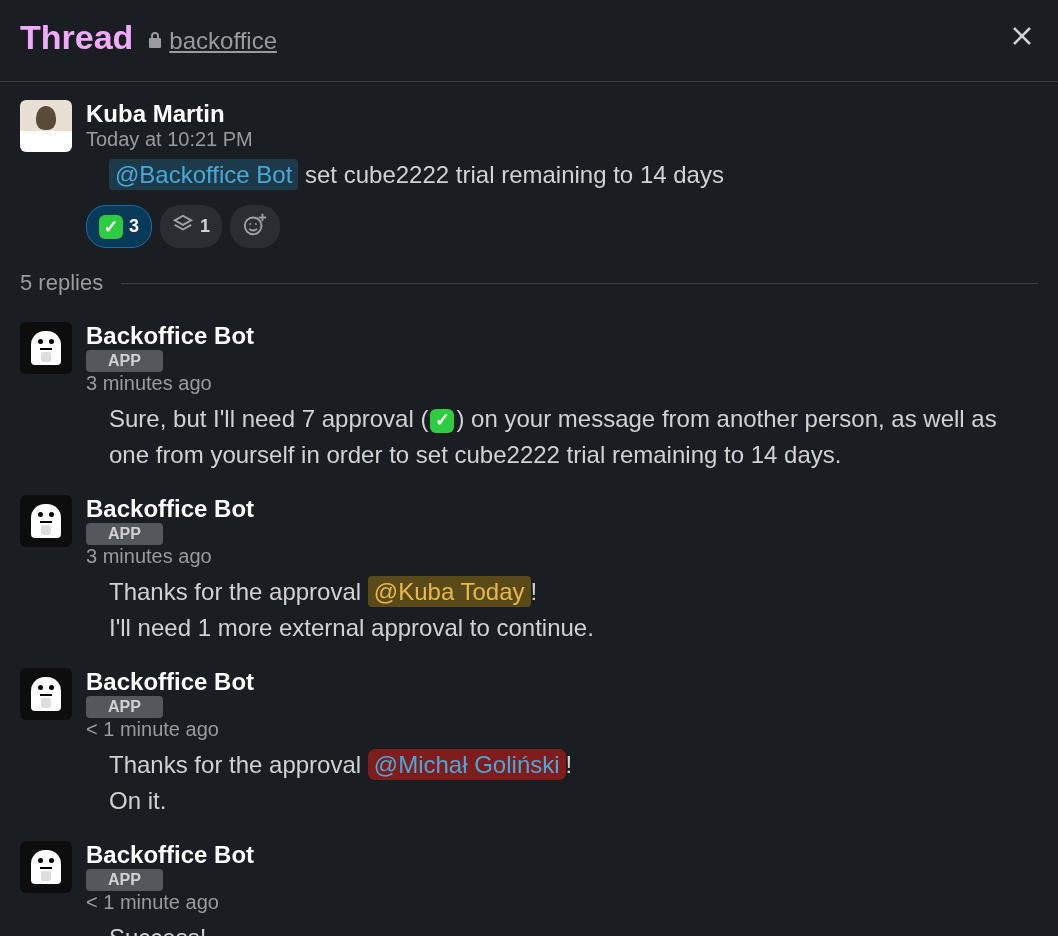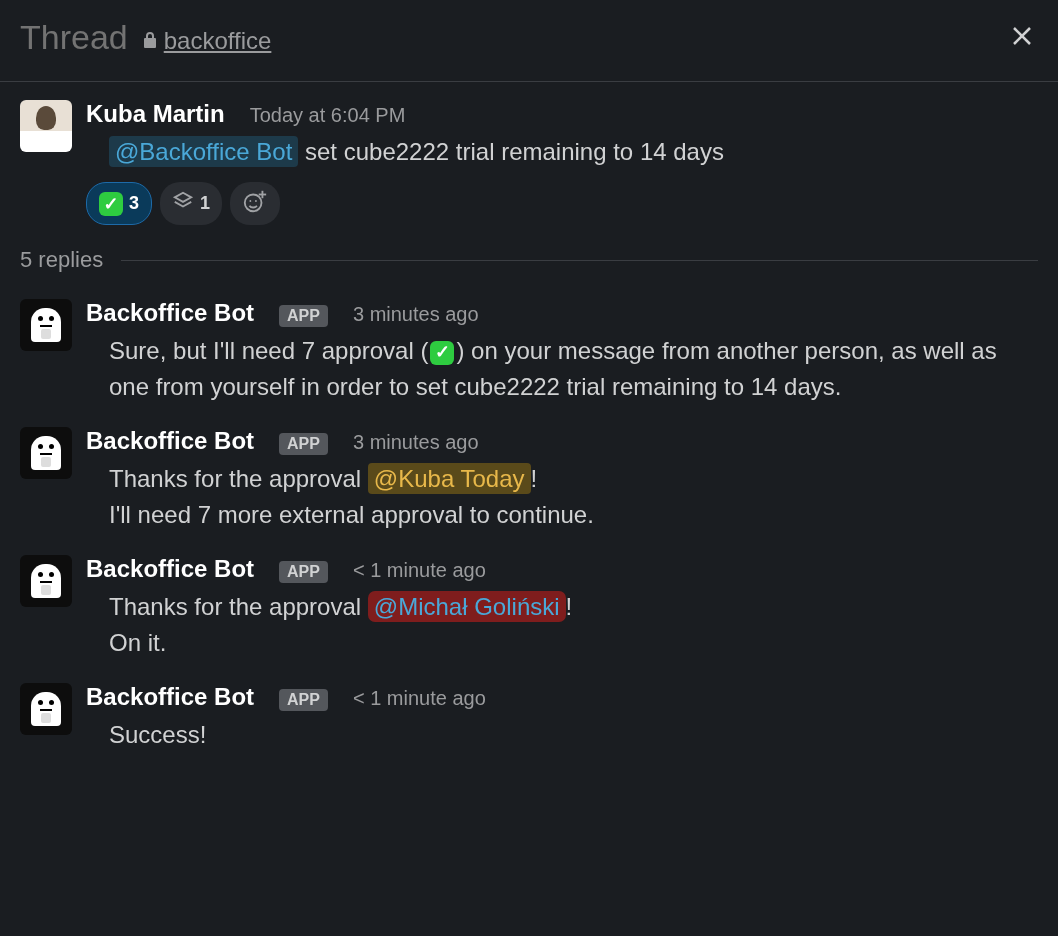--- a/index.html
+++ b/index.html
@@ -14,22 +14,22 @@
   .header {
     display: flex;
     align-items: center;
     justify-content: space-between;
     padding: 18px 20px 24px 20px;
     border-bottom: 1px solid #3a3d42;
   }
   .header-left { display: flex; align-items: baseline; gap: 14px; }
   .thread-title {
     font-size: 34px;
-    font-weight: 400;
-    color: #737373;
+    font-weight: 700;
+    color: #f0abfc;
   }
   .channel {
     display: flex;
     align-items: center;
     gap: 6px;
     color: #9a9b9d;
     font-size: 24px;
     text-decoration: underline;
   }
   .lock-icon svg { width: 16px; height: 18px; fill: #9a9b9d; }
@@ -68,25 +68,25 @@
   .ghost::after { right: 7px; }
   .ghost-mouth {
     position: absolute; width: 12px; height: 2px; background: #000;
     top: 17px; left: 50%; transform: translateX(-50%);
   }
   .ghost-box {
     position: absolute; bottom: 3px; left: 50%; transform: translateX(-50%);
     width: 10px; height: 10px; background: #ddd; border-radius: 2px;
   }
   .msg-body { flex: 1; }
-  .msg-head { display: flex; align-items: baseline; gap: 25px; margin-bottom: 6px; flex-wrap: wrap; }
+  .msg-head { display: flex; align-items: baseline; gap: 0; margin-bottom: 6px; flex-wrap: wrap; flex-direction: column; }
   .author { font-size: 24px; font-weight: 800; color: #ffffff; }
   .app-badge {
     background: #54575c; color: #d1d2d3; font-size: 16px; font-weight: 700;
-    padding: 2px 8px; border-radius: 4px;
+    padding: 2px 22px; border-radius: 4px;
   }
   .timestamp { font-size: 20px; color: #9a9b9d; }
   .msg-text { font-size: 24px; line-height: 1.5; color: #d1d2d3; padding-left: 23px; }
   .mention-bot {
     background: #1d3a4a; color: #4aa8d8; padding: 2px 6px; border-radius: 4px;
   }
   .mention-user-hl {
     background: #5a4a1a; color: #e8b84a; padding: 2px 6px; border-radius: 4px;
   }
   .mention-user {
@@ -139,21 +139,21 @@
   </button>
 </div>
 
 <div class="content">
 
   <div class="message">
     <div class="avatar person"></div>
     <div class="msg-body">
       <div class="msg-head">
         <span class="author">Kuba Martin</span>
-        <span class="timestamp">Today at 6:04 PM</span>
+        <span class="timestamp">Today at 10:21 PM</span>
       </div>
       <div class="msg-text">
         <span class="mention-bot">@Backoffice Bot</span><span> set cube2222 trial remaining to 14 days</span>
       </div>
       <div class="reactions">
         <button class="reaction selected">
           <span class="check-emoji">✓</span>
           <span class="count">3</span>
         </button>
         <button class="reaction">
@@ -213,21 +213,21 @@
         </div>
     </div>
     <div class="msg-body">
       <div class="msg-head">
         <span class="author">Backoffice Bot</span>
         <span class="app-badge">APP</span>
         <span class="timestamp">3 minutes ago</span>
       </div>
       <div class="msg-text">
         <span>Thanks for the approval </span><span class="mention-user-hl">@Kuba Today</span><span>!</span><br>
-        <span>I'll need 7 more external approval to continue.</span>
+        <span>I'll need 1 more external approval to continue.</span>
       </div>
     </div>
   </div>
 
   <div class="message">
     <div class="avatar bot">
       <div class="ghost">
           <div class="ghost-mouth"></div>
           <div class="ghost-box"></div>
         </div>

